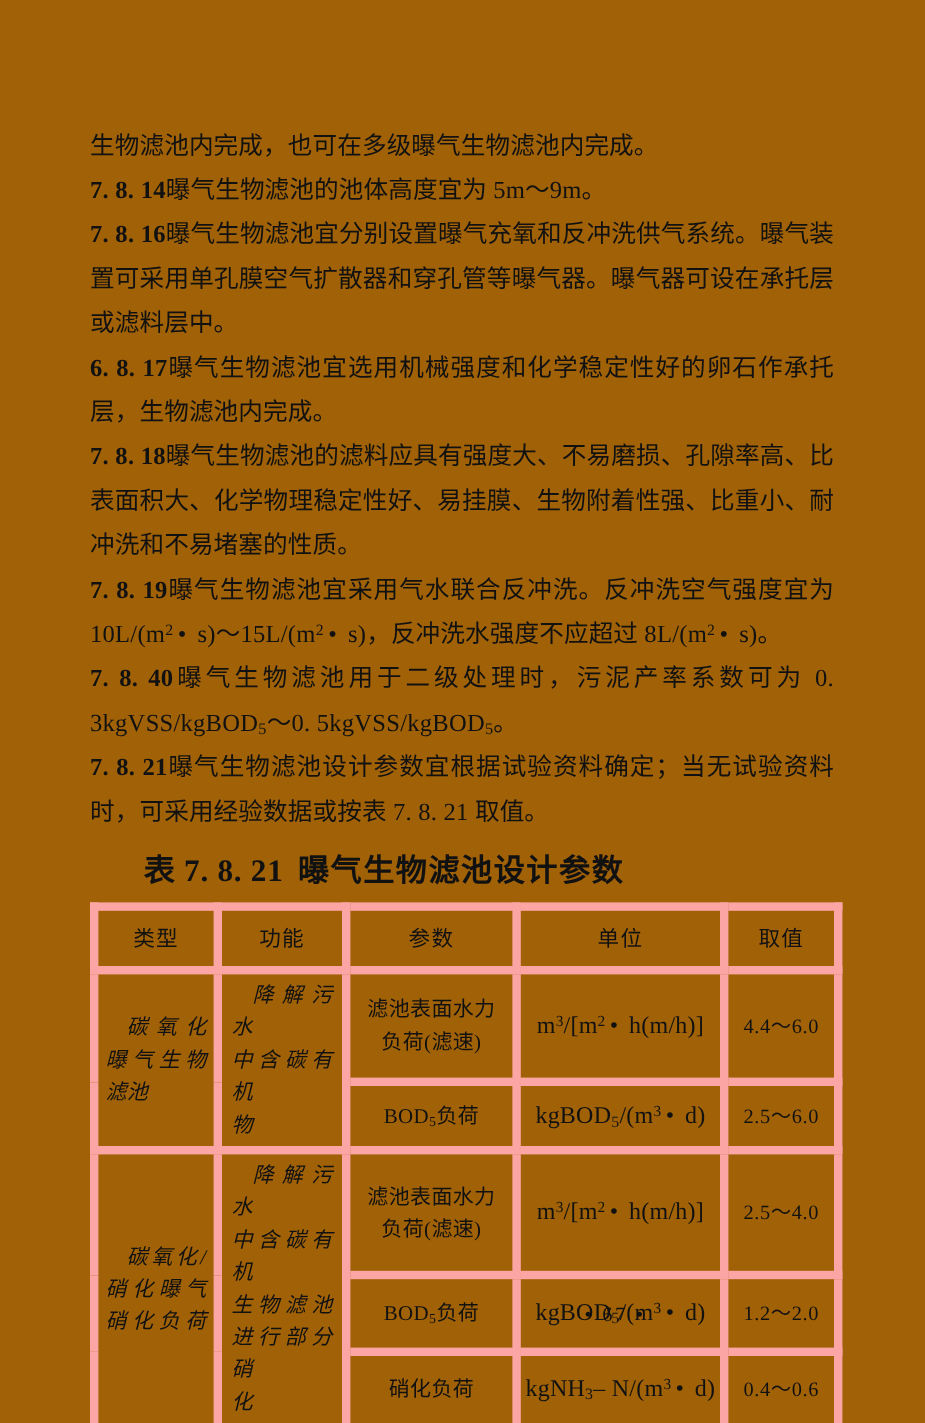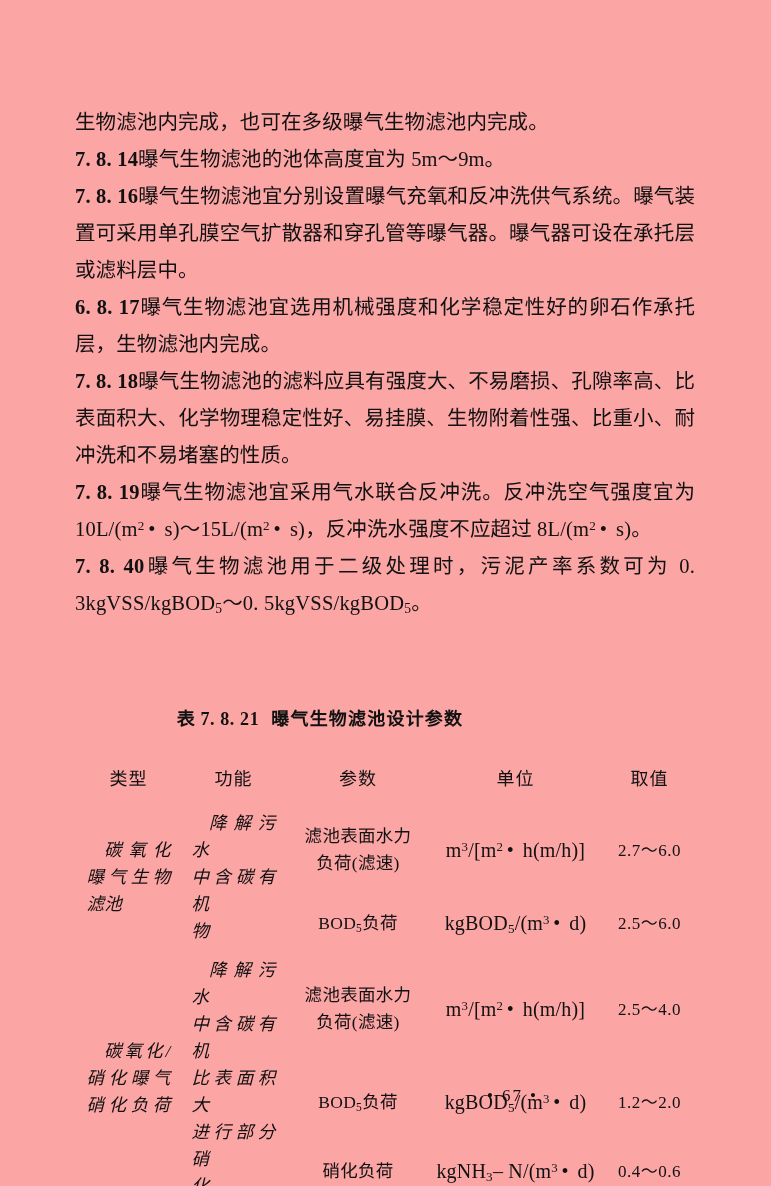--- a/index.html
+++ b/index.html
@@ -15,21 +15,21 @@
     font-family: "Liberation Serif", "DejaVu Serif", serif;
     color: #111111;
     overflow: hidden;
   }
 
   .page {
     position: absolute;
     left: 0; top: 0;
     width: 771px;
     height: 1186px;
-    background: #fca5a5;
+    background: #a16207;
   }
 
   .content {
     position: absolute;
     left: 75px;
     top: 104px;
     width: 620px;
   }
 
   
@@ -70,21 +70,21 @@
 
   .mdot { padding: 0 0.18em; }
 
   
   .table-caption {
     position: absolute;
     left: 0;
     top: 704px;
     width: 640px;
     text-align: center;
-    font-size: 18px;
+    font-size: 26px;
     font-weight: bold;
     letter-spacing: 1.0px;
   }
   .table-caption .capnum {
     letter-spacing: 0.6px;
   }
   .table-caption .captxt {
     margin-left: 12px;
     letter-spacing: 1.2px;
   }
@@ -97,21 +97,21 @@
     width: 620px;
   }
   table.param {
     border-collapse: collapse;
     width: 620px;
     table-layout: fixed;
     font-size: 17px;
   }
   table.param th,
   table.param td {
-    border: 4px solid #fca5a5;
+    border: 7px solid #fca5a5;
     text-align: center;
     vertical-align: middle;
     padding: 4px 3px;
     font-weight: normal;
     line-height: 27px;
   }
   table.param th {
     height: 38px;
     font-size: 18px;
     letter-spacing: 1px;
@@ -204,20 +204,21 @@
     <p class="para"><span class="secnum lat">7. 8. 16</span><span>曝气生物滤池宜分别设置曝气充氧和反冲洗供气系统。曝气装置可采用单孔膜空气扩散器和穿孔管等曝气器。曝气器可设在承托层或滤料层中。</span></p>
 
     <p class="para"><span class="secnum lat">6. 8. 17</span><span>曝气生物滤池宜选用机械强度和化学稳定性好的卵石作承托层，生物滤池内完成。</span></p>
 
     <p class="para"><span class="secnum lat">7. 8. 18</span><span>曝气生物滤池的滤料应具有强度大、不易磨损、孔隙率高、比表面积大、化学物理稳定性好、易挂膜、生物附着性强、比重小、耐冲洗和不易堵塞的性质。</span></p>
 
     <p class="para"><span class="secnum lat">7. 8. 19</span><span>曝气生物滤池宜采用气水联合反冲洗。反冲洗空气强度宜为 </span><span class="lat"><span>10L/(m</span><sup>2</sup><span class="mdot">•</span><span> s)</span></span><span>～</span><span class="lat"><span>15L/(m</span><sup>2</sup><span class="mdot">•</span><span> s)</span></span><span>，反冲洗水强度不应超过 </span><span class="lat"><span>8L/(m</span><sup>2</sup><span class="mdot">•</span><span> s)</span></span><span>。</span></p>
 
     <p class="para"><span class="secnum lat">7. 8. 40</span><span>曝气生物滤池用于二级处理时，污泥产率系数可为 </span><span class="lat"><span>0. 3kgVSS/kgBOD</span><sub>5</sub></span><span>～</span><span class="lat"><span>0. 5kgVSS/kgBOD</span><sub>5</sub></span><span>。</span></p>
 
+    <p class="para"><span class="secnum lat">7. 8. 21</span><span>曝气生物滤池设计参数宜根据试验资料确定；当无试验资料时，可采用经验数据或按表 </span><span class="lat">7. 8. 21</span><span> 取值。</span></p>
 
   </div>
 
   <div class="table-caption">
     <span class="capnum lat">表 7. 8. 21</span><span class="captxt">曝气生物滤池设计参数</span>
   </div>
 
   <div class="tbl-wrap">
     <table class="param">
       <colgroup>
@@ -247,38 +248,38 @@
           <td class="func-cell" rowspan="2">
             <span class="jz ind">降解污水</span>
             <span class="jz">中含碳有机</span>
             <span class="jz last">物</span>
           </td>
           <td class="param-cell">
             <div>滤池表面水力</div>
             <div>负荷(滤速)</div>
           </td>
           <td class="unit-cell"><span>m</span><sup>3</sup><span>/[m</span><sup>2</sup><span class="mdot">•</span><span> h(m/h)]</span></td>
-          <td class="value-cell">2.7～6.0</td>
+          <td class="value-cell">4.4～6.0</td>
         </tr>
         <tr>
           <td class="param-cell"><span>BOD</span><sub>5</sub><span>负荷</span></td>
           <td class="unit-cell"><span>kgBOD</span><sub>5</sub><span>/(m</span><sup>3</sup><span class="mdot">•</span><span> d)</span></td>
           <td class="value-cell">2.5～6.0</td>
         </tr>
 
         <tr>
           <td class="type-cell" rowspan="3">
             <span class="jz ind">碳氧化/</span>
             <span class="jz">硝化曝气</span>
             <span class="jz">硝化负荷</span>
           </td>
           <td class="func-cell" rowspan="3">
             <span class="jz ind">降解污水</span>
             <span class="jz">中含碳有机</span>
-            <span class="jz">比表面积大</span>
+            <span class="jz">生物滤池</span>
             <span class="jz">进行部分硝</span>
             <span class="jz last">化</span>
           </td>
           <td class="param-cell">
             <div>滤池表面水力</div>
             <div>负荷(滤速)</div>
           </td>
           <td class="unit-cell"><span>m</span><sup>3</sup><span>/[m</span><sup>2</sup><span class="mdot">•</span><span> h(m/h)]</span></td>
           <td class="value-cell">2.5～4.0</td>
         </tr>

